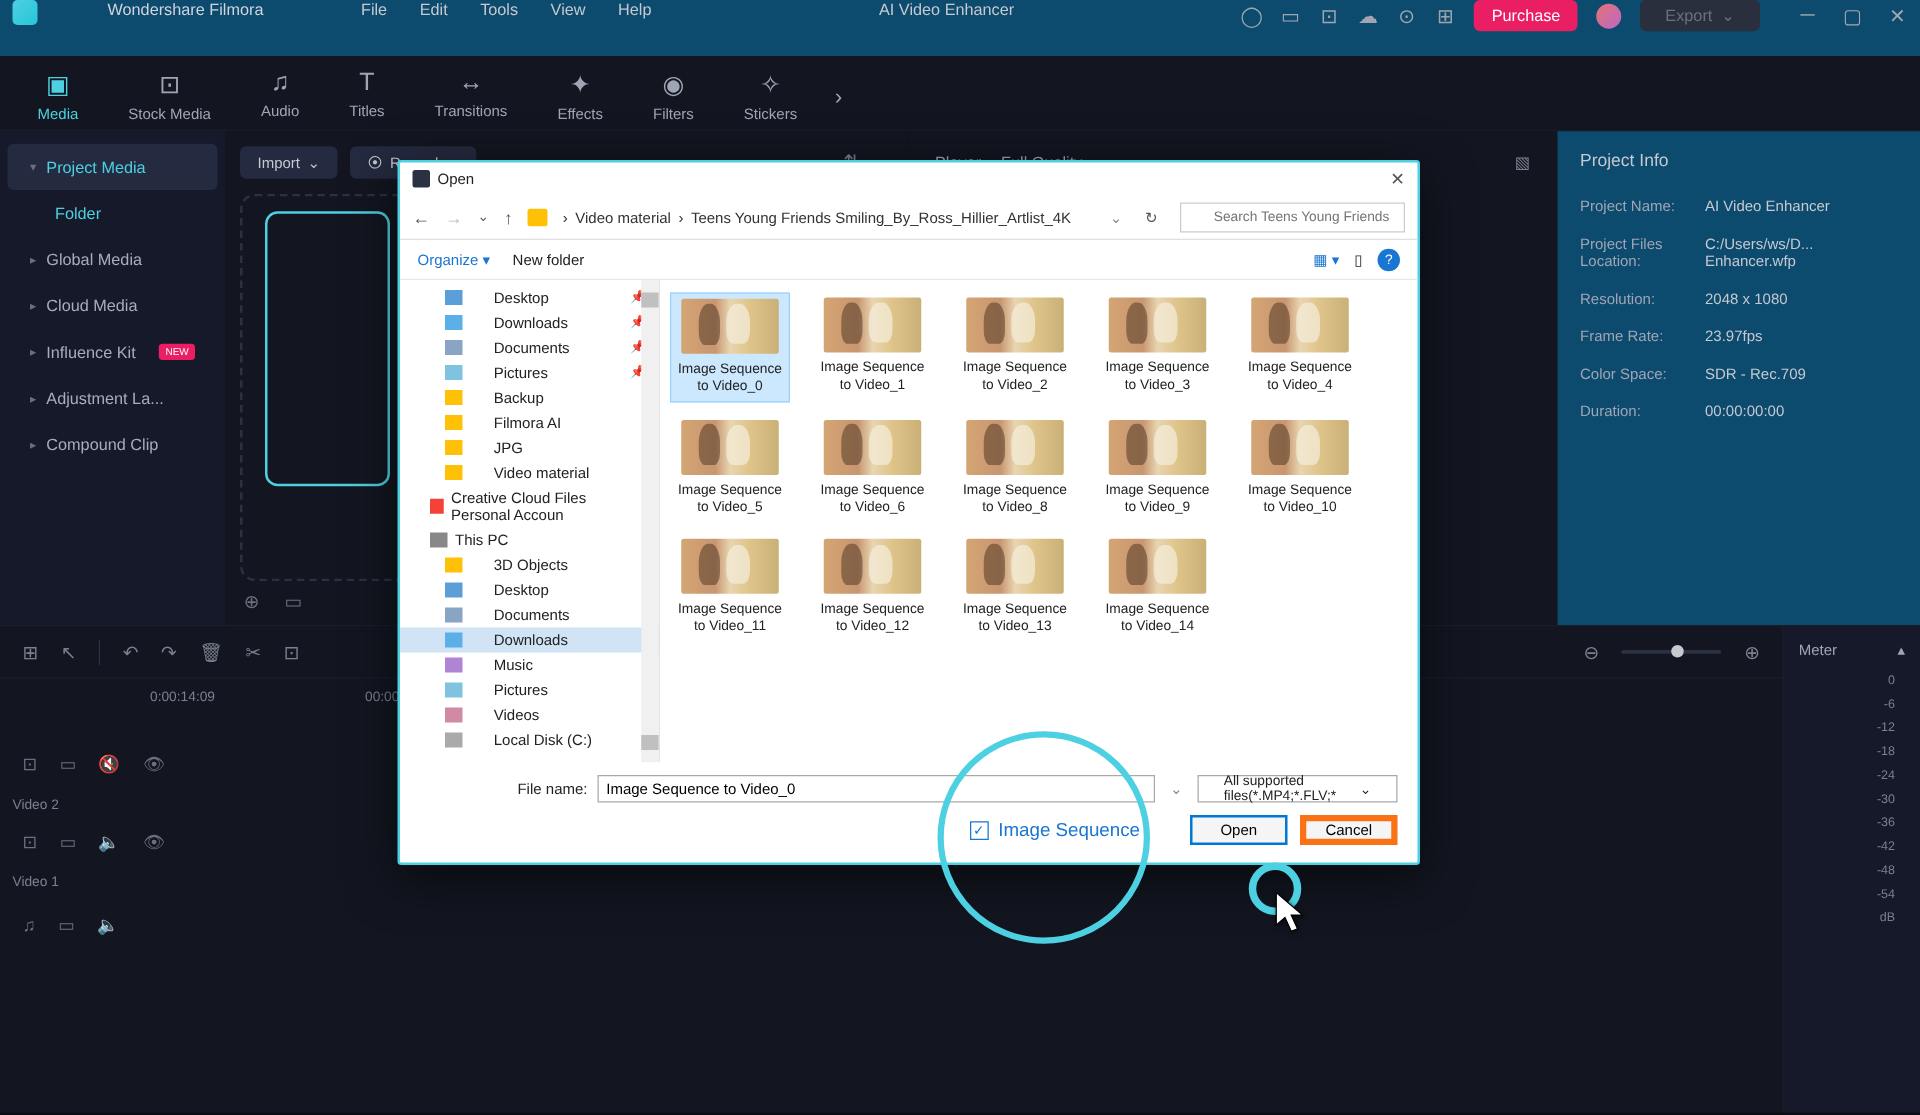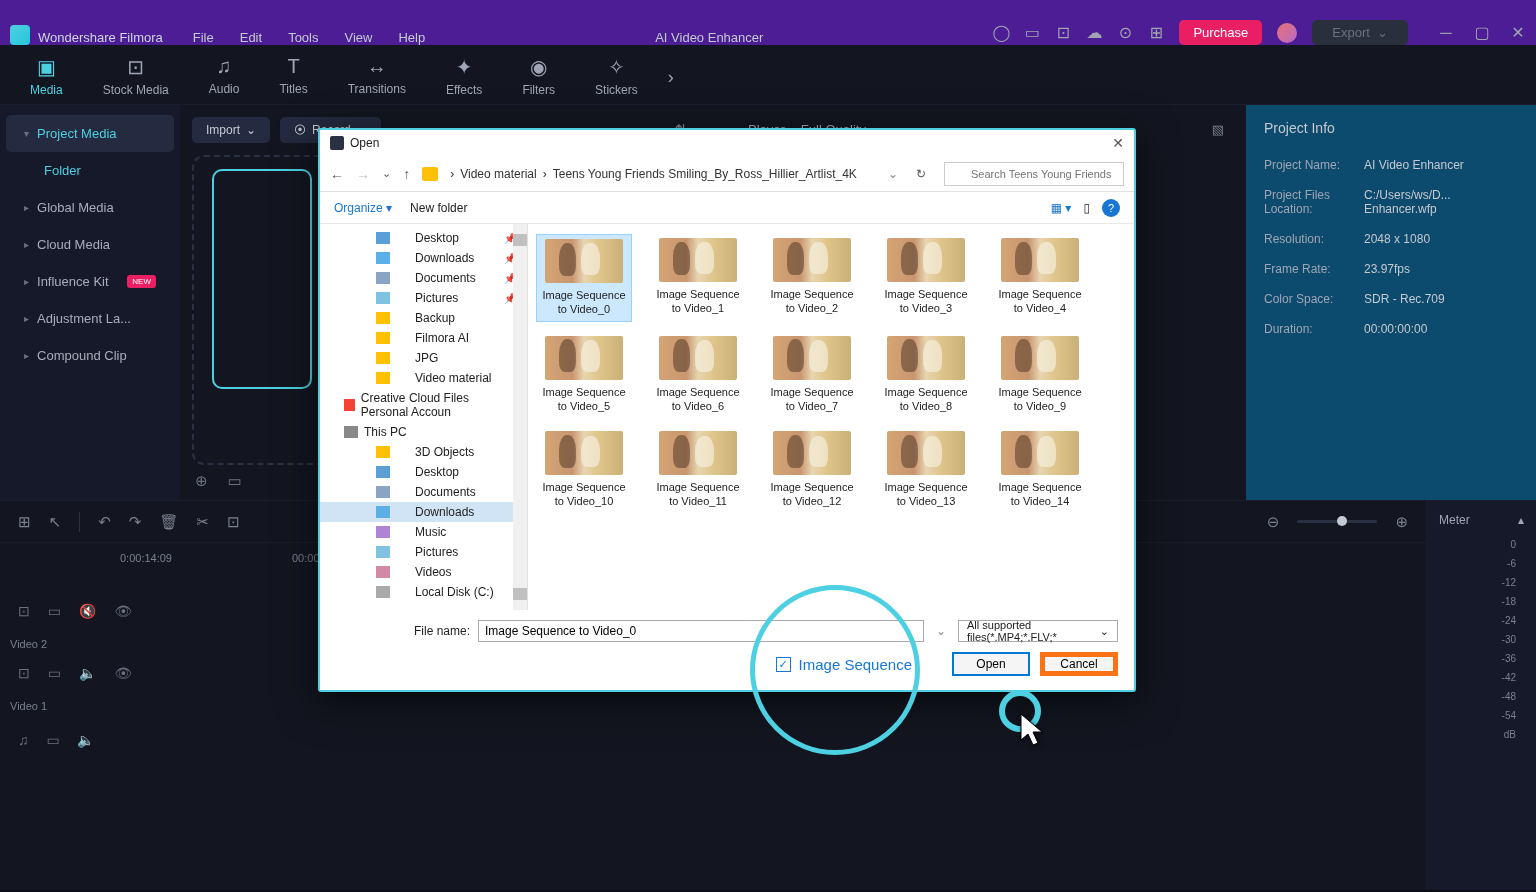--- a/index.html
+++ b/index.html
@@ -1,19 +1,19 @@
 <!DOCTYPE html>
 <html><head>
 <meta charset="utf-8">
 <style>
 * { margin: 0; padding: 0; box-sizing: border-box; font-family: 'Segoe UI', Arial, sans-serif; -webkit-font-smoothing: antialiased; }
 body { background: #0a0e14; color: #c5c9d0; width: 1536px; height: 892px; overflow: hidden; position: relative; }
 
 
-.titlebar { height: 45px; display: flex; align-items: flex-end; padding: 0 10px; background: #4c1d95; }
+.titlebar { height: 45px; display: flex; align-items: flex-start; padding: 0 10px; background: #0c4a6e; gap: 48px; }
 .app-logo { width: 20px; height: 20px; background: linear-gradient(135deg, #4dd0e1, #26c6da); border-radius: 4px; margin-right: 8px; }
 .app-name { font-size: 13px; color: #d0d4dc; margin-right: 30px; }
 .menu-items { display: flex; gap: 26px; }
 .menu-items span { font-size: 13px; color: #c5c9d0; cursor: pointer; }
 .titlebar-center { flex: 1; text-align: center; font-size: 13px; color: #c5c9d0; }
 .titlebar-right { display: flex; align-items: center; gap: 15px; }
 .tb-icon { width: 16px; height: 16px; display: flex; align-items: center; justify-content: center; color: #a0a5b0; }
 .purchase-btn { background: #e91e63; color: #fff; padding: 5px 14px; border-radius: 5px; font-size: 13px; border: none; }
 .avatar-circle { width: 20px; height: 20px; border-radius: 50%; background: linear-gradient(135deg, #e57373, #ba68c8); }
 .export-btn { background: #2a2f3d; color: #6b7080; padding: 5px 20px; border-radius: 5px; font-size: 13px; border: none; }
@@ -96,21 +96,21 @@
 .fd-search-icon { position: absolute; left: 8px; color: #888; }
 .fd-toolbar { height: 32px; display: flex; align-items: center; gap: 18px; padding: 0 14px; border-bottom: 1px solid #e8e8e8; font-size: 12px; }
 .fd-toolbar .org { color: #1976d2; }
 .fd-toolbar-right { margin-left: auto; display: flex; align-items: center; gap: 12px; }
 .fd-help { width: 18px; height: 18px; background: #1976d2; color: #fff; border-radius: 50%; font-size: 11px; display: flex; align-items: center; justify-content: center; }
 
 .fd-body { flex: 1; display: flex; overflow: hidden; }
 .fd-tree { width: 208px; border-right: 1px solid #e0e0e0; overflow-y: auto; padding: 4px 0; font-size: 12px; position: relative; }
 .fd-tree-item { padding: 3px 10px 3px 24px; display: flex; align-items: center; gap: 6px; cursor: pointer; }
 .fd-tree-item.selected { background: #d0e4f5; }
-.fd-tree-item.l2 { padding-left: 56px; gap: 25px; }
+.fd-tree-item.l2 { padding-left: 36px; gap: 25px; }
 .fd-ti-icon { width: 14px; height: 12px; display: inline-block; }
 .ico-desktop { background: #5c9fd6; }
 .ico-downloads { background: #5bb0e8; }
 .ico-docs { background: #8aa5c4; }
 .ico-pics { background: #7fc3e0; }
 .ico-folder { background: #ffc107; }
 .ico-pc { background: #888; }
 .ico-music { background: #b084d4; }
 .ico-videos { background: #d08aa5; }
 .ico-disk { background: #aaa; }
@@ -124,21 +124,21 @@
 .fd-file-item.selected { background: #cce8ff; border: 1px solid #99d1ff; }
 .fd-thumb { width: 78px; height: 44px; background: linear-gradient(90deg, #d4a574 0%, #c89670 35%, #e8d5b0 50%, #dfc48a 70%, #c9b077 100%); border-radius: 2px; margin-bottom: 5px; position: relative; overflow: hidden; }
 .fd-thumb::before { content:''; position:absolute; left: 18%; top: 8%; width: 22%; height: 75%; background: rgba(60,40,25,0.46); border-radius: 45% 45% 30% 30%; }
 .fd-thumb::after { content:''; position:absolute; left: 46%; top: 10%; width: 24%; height: 72%; background: rgba(245,238,220,0.7); border-radius: 45% 45% 30% 30%; }
 .fd-file-name { font-size: 11px; text-align: center; line-height: 1.3; color: #222; }
 
 .fd-footer { height: 80px; padding: 10px 16px; display: flex; flex-direction: column; gap: 10px; margin-left: 44px; }
 .fd-fn-row { display: flex; align-items: center; gap: 8px; font-size: 12px; }
 .fd-fn-label { width: 90px; text-align: right; }
 .fd-fn-input { flex: 1; height: 22px; border: 1px solid #aaa; padding: 0 6px; font-size: 12px; }
-.fd-filter { width: 160px; height: 22px; border: 1px solid #aaa; font-size: 11px; padding: 0 8px; display: flex; align-items: center; justify-content: space-between; }
+.fd-filter { width: 160px; height: 22px; border: 1px solid #aaa; font-size: 11px; padding: 0 20px; display: flex; align-items: center; justify-content: space-between; }
 .fd-btn-row { display: flex; justify-content: flex-end; gap: 10px; align-items: center; }
 .fd-checkbox-row { display: flex; align-items: center; gap: 8px; margin-right: 30px; }
 .fd-checkbox { width: 15px; height: 15px; border: 1px solid #1976d2; display: flex; align-items: center; justify-content: center; color: #1976d2; font-size: 11px; }
 .fd-check-label { color: #1976d2; font-size: 15px; }
 .fd-btn { width: 78px; height: 24px; border: 5px solid #f97316; background: #f5f5f5; font-size: 12px; }
 .fd-btn.primary { border: 2px solid #0078d4; }
 
 
 .highlight-circle { position: absolute; width: 170px; height: 170px; border: 5px solid #4dd0e1; border-radius: 50%; left: 750px; top: 585px; pointer-events: none; z-index: 1000; }
 .cursor-ring { position: absolute; width: 42px; height: 42px; border: 6px solid #4dd0e1; border-radius: 50%; left: 999px; top: 690px; z-index: 1001; }
@@ -507,24 +507,20 @@
         <div class="fd-file-item">
           <div class="fd-thumb"></div>
           <div class="fd-file-name">Image Sequence to Video_5</div>
         </div>
         <div class="fd-file-item">
           <div class="fd-thumb"></div>
           <div class="fd-file-name">Image Sequence to Video_6</div>
         </div>
         <div class="fd-file-item">
           <div class="fd-thumb"></div>
-          <div class="fd-file-name">Image Sequence to Video_7</div>
-        </div>
-        <div class="fd-file-item">
-          <div class="fd-thumb"></div>
           <div class="fd-file-name">Image Sequence to Video_8</div>
         </div>
         <div class="fd-file-item">
           <div class="fd-thumb"></div>
           <div class="fd-file-name">Image Sequence to Video_9</div>
         </div>
         <div class="fd-file-item">
           <div class="fd-thumb"></div>
           <div class="fd-file-name">Image Sequence to Video_10</div>
         </div>

